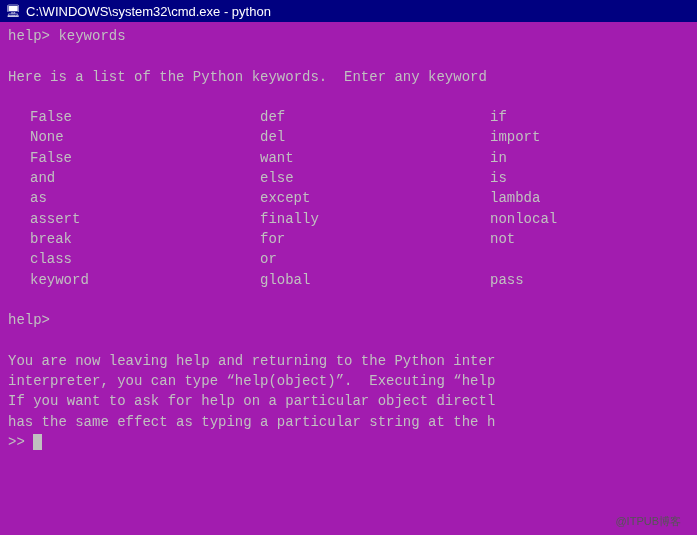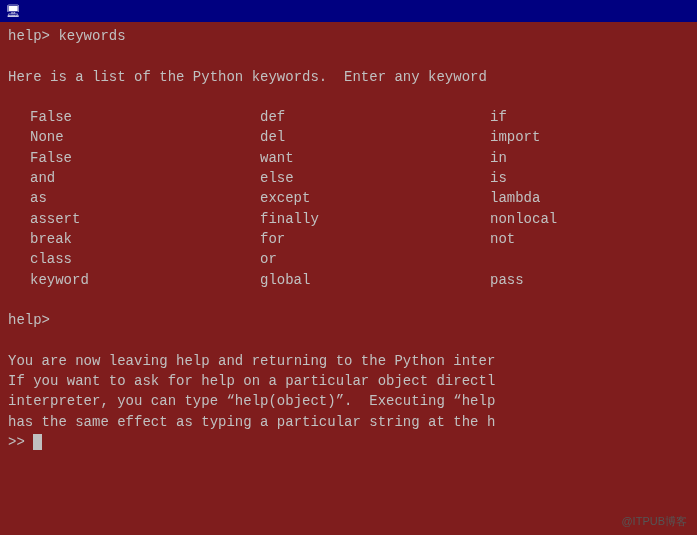--- a/index.html
+++ b/index.html
@@ -36,21 +36,21 @@
       align-items: center;
       justify-content: center;
       font-size: 12px;
     }
 
     .title-bar-text {
       flex: 1;
     }
 
     .console-body {
-      background: #7f1d1d;
+      background: #a21caf;
       color: #c0c0c0;
       padding: 4px 8px;
       height: calc(535px - 22px);
       overflow: hidden;
       line-height: 1.45;
     }
 
     .line {
       white-space: pre;
       display: block;
@@ -81,31 +81,32 @@
       min-width: 230px;
     }
 
     .col3 {
       width: 200px;
     }
 
     .watermark {
       position: absolute;
       bottom: 6px;
-      right: 10px;
+      right: 16px;
       color: #555;
       font-size: 11px;
       font-family: sans-serif;
     }
   </style>
 </head>
 <body>
 
 <div class="title-bar">
   <span class="title-bar-icon">🖥</span>
+  <span class="title-bar-text">C:\WINDOWS\system32\cmd.exe - python</span>
 </div>
 
 <div class="console-body">
 
   <span class="line prompt-line">help&gt; keywords</span>
   <span class="line">&nbsp;</span>
   <span class="line">Here is a list of the Python keywords.  Enter any keyword</span>
   <span class="line">&nbsp;</span>
 
   <div class="keyword-table" id="kw-table">
@@ -117,20 +118,20 @@
       <div class="kw-row"><span class="col1">assert</span><span class="col2">finally</span><span class="col3">nonlocal</span></div>
       <div class="kw-row"><span class="col1">break</span><span class="col2">for</span><span class="col3">not</span></div>
       <div class="kw-row"><span class="col1">class</span><span class="col3">or</span></div>
       <div class="kw-row"><span class="col1">keyword</span><span class="col2">global</span><span class="col3">pass</span></div>
     </div>
 
   <span class="line">&nbsp;</span>
   <span class="line prompt-line"><span>help&gt; </span></span>
   <span class="line">&nbsp;</span>
   <span class="line">You are now leaving help and returning to the Python inter</span>
+  <span class="line">interpreter, you can type “help(object)”.  Executing “help</span>
   <span class="line">If you want to ask for help on a particular object directl</span>
-  <span class="line">interpreter, you can type “help(object)”.  Executing “help</span>
   <span class="line">has the same effect as typing a particular string at the h</span>
   <span class="line prompt-line"><span>&gt;&gt; </span><span style="background:#c0c0c0;color:#000;">&nbsp;</span></span>
 
 </div>
 
 <div class="watermark">@ITPUB博客</div>
 
 </body></html>

